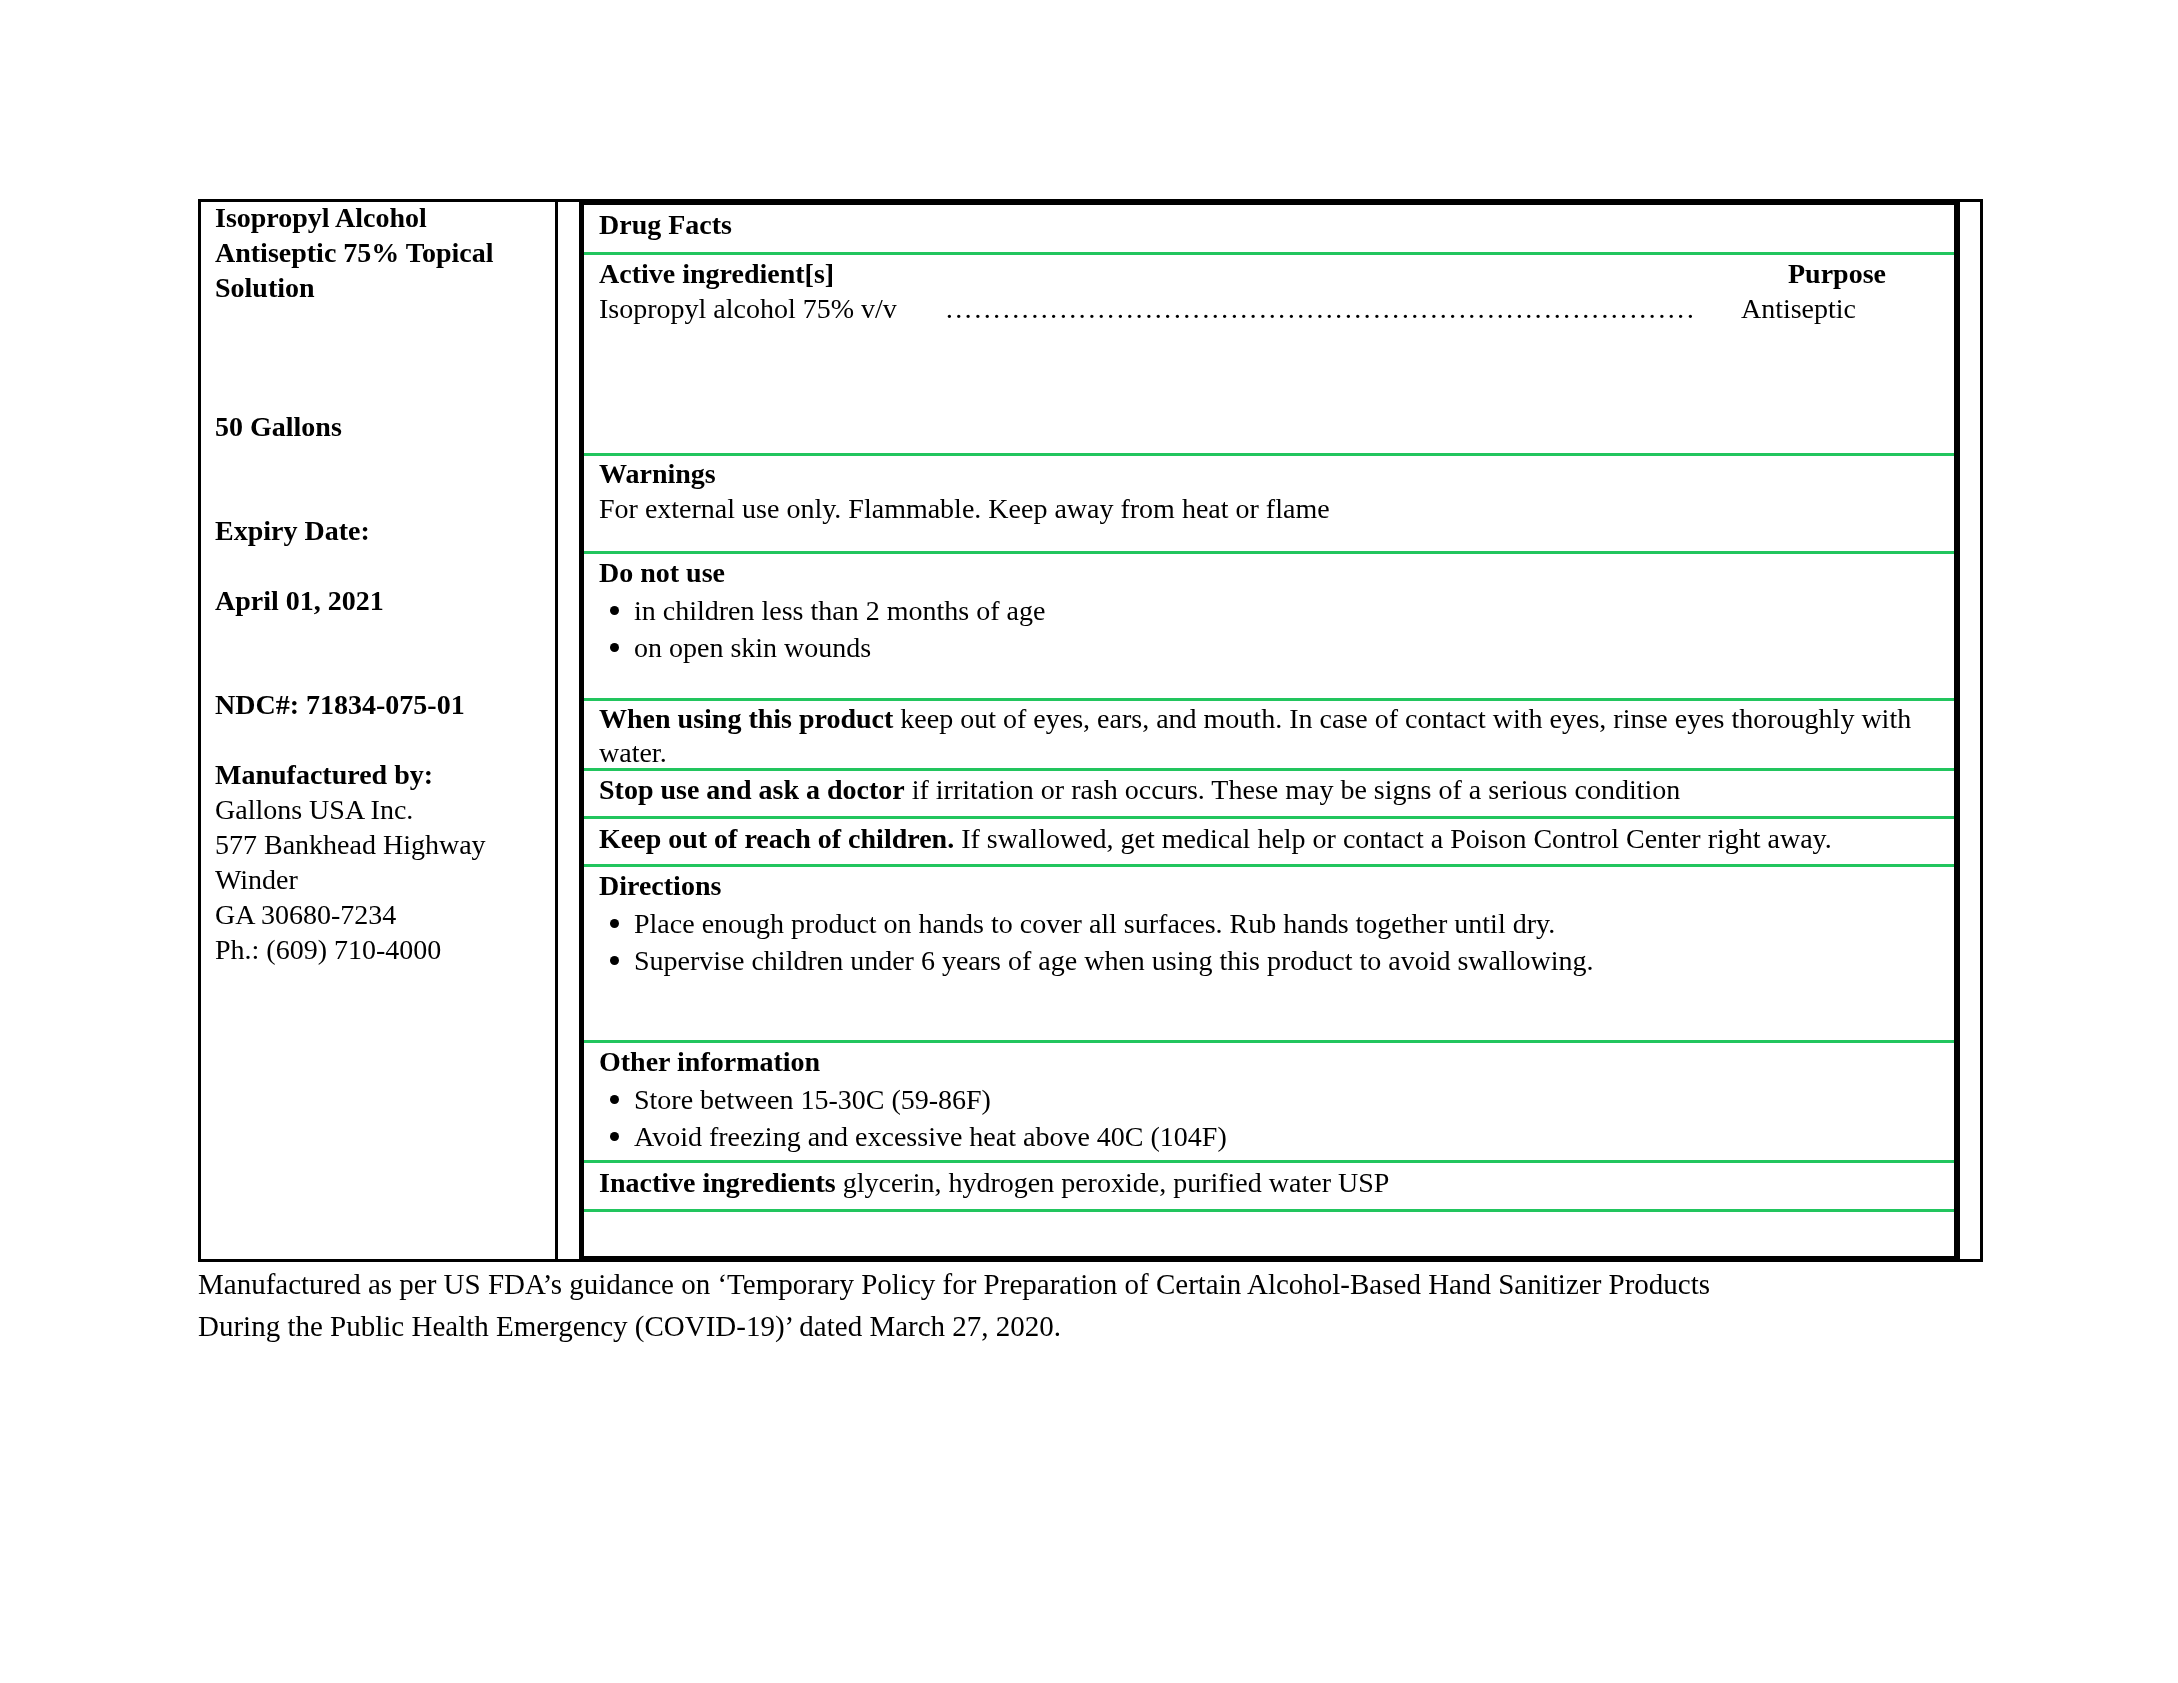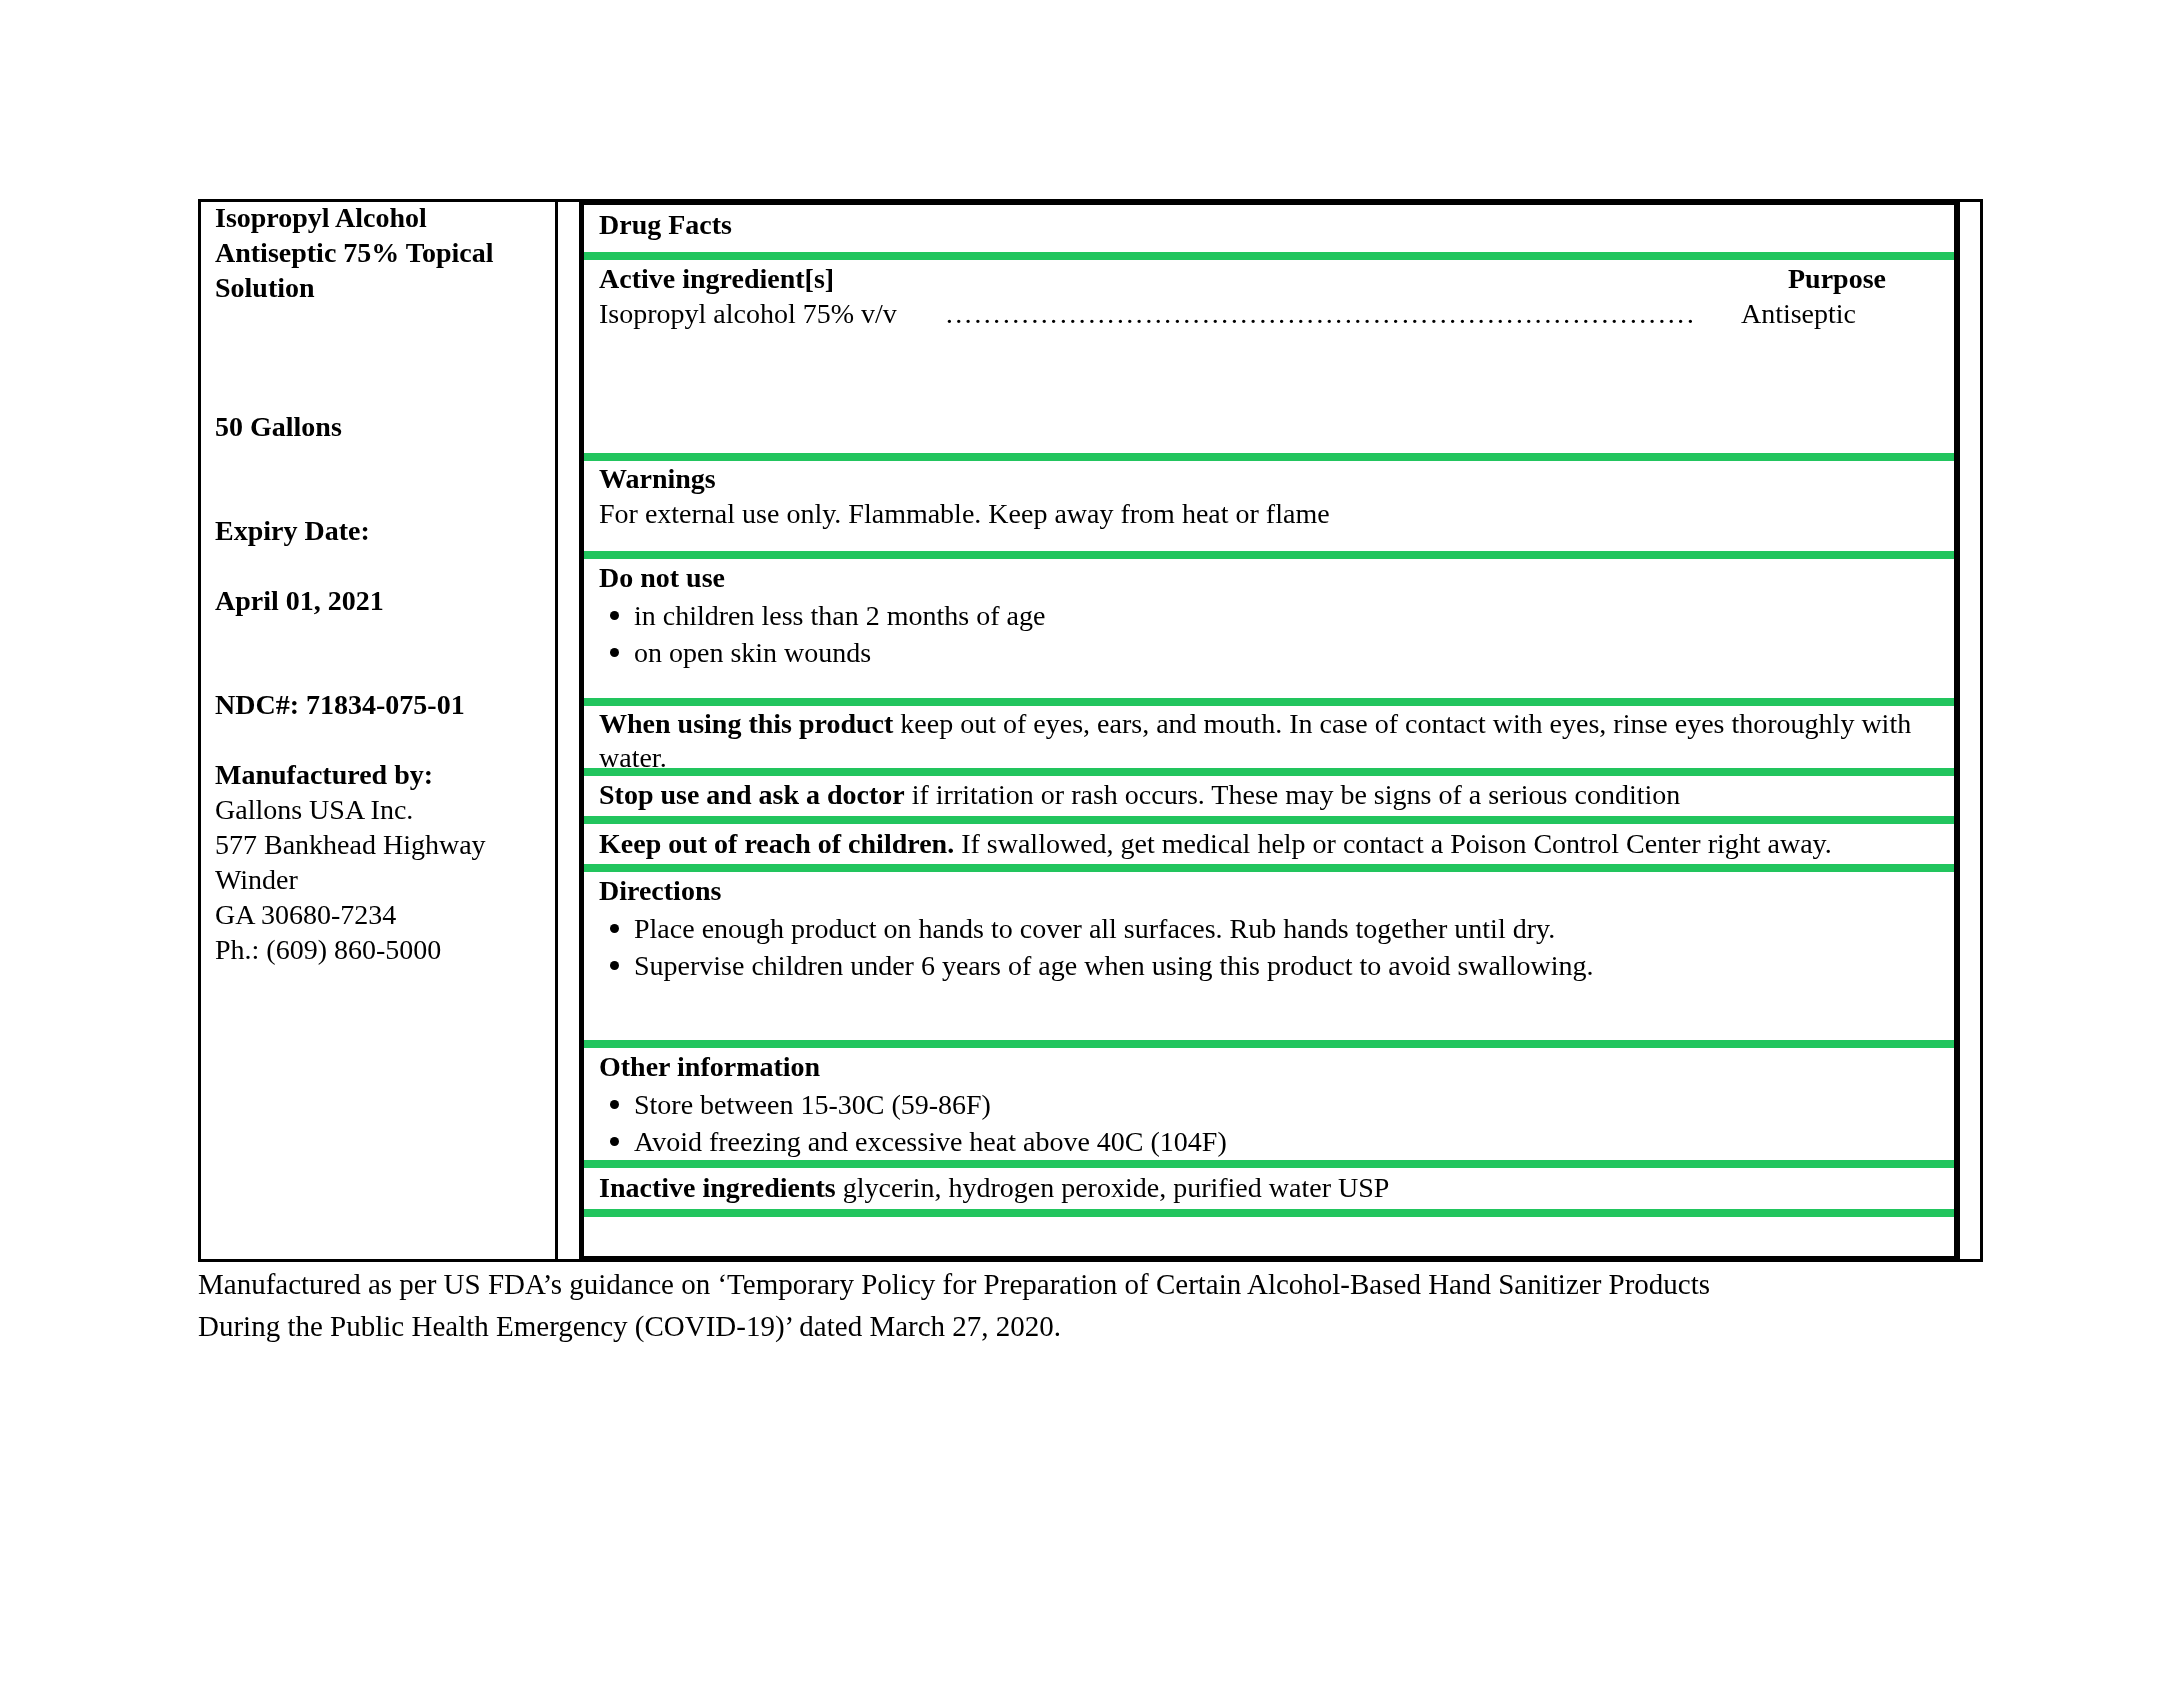--- a/index.html
+++ b/index.html
@@ -20,21 +20,21 @@
   }
   #left-col .b { font-weight: bold; }
   #left-col .ln { white-space: nowrap; display: block; }
   
   #facts {
     position: absolute; left: 579px; top: 200px; width: 1370px; height: 1051px;
     border: 5px solid #000; border-right-width: 6px;
   }
   .row {
     position: absolute; left: 0; right: 0;
-    border-top: 8px solid #22c55e; box-sizing: border-box;
+    border-top: 3px solid #22c55e; box-sizing: border-box;
     padding-left: 15px; padding-right: 15px;
     font-size: 28px; line-height: 35px;
   }
   .row.first { border-top: none; }
   .hd { font-weight: bold; }
   .bl { display: block; position: relative; padding-left: 35px; white-space: nowrap; }
   .bl .dot {
     position: absolute; left: 11px; top: 14px; width: 9px; height: 9px;
     border-radius: 50%; background: #000;
   }
@@ -70,21 +70,21 @@
   <span class="ln b">April 01, 2021</span>
   <div style="height:69px"></div>
   <span class="ln b">NDC#: 71834-075-01</span>
   <div style="height:35px"></div>
   <span class="ln b">Manufactured by:</span>
   <div>
     <span class="ln">Gallons USA Inc.</span>
     <span class="ln">577 Bankhead Highway</span>
     <span class="ln">Winder</span>
     <span class="ln">GA 30680-7234</span>
-    <span class="ln">Ph.: (609) 860-5000</span>
+    <span class="ln">Ph.: (609) 710-4000</span>
   </div>
 </div>
 
 <div id="facts">
 
   <div class="row first" style="top:0; height:49px; padding-top:2px;border-radius:19px;">
     <span class="hd">Drug Facts</span>
   </div>
 
   <div class="row" style="top:47px; height:96px; padding-top:1px;">

